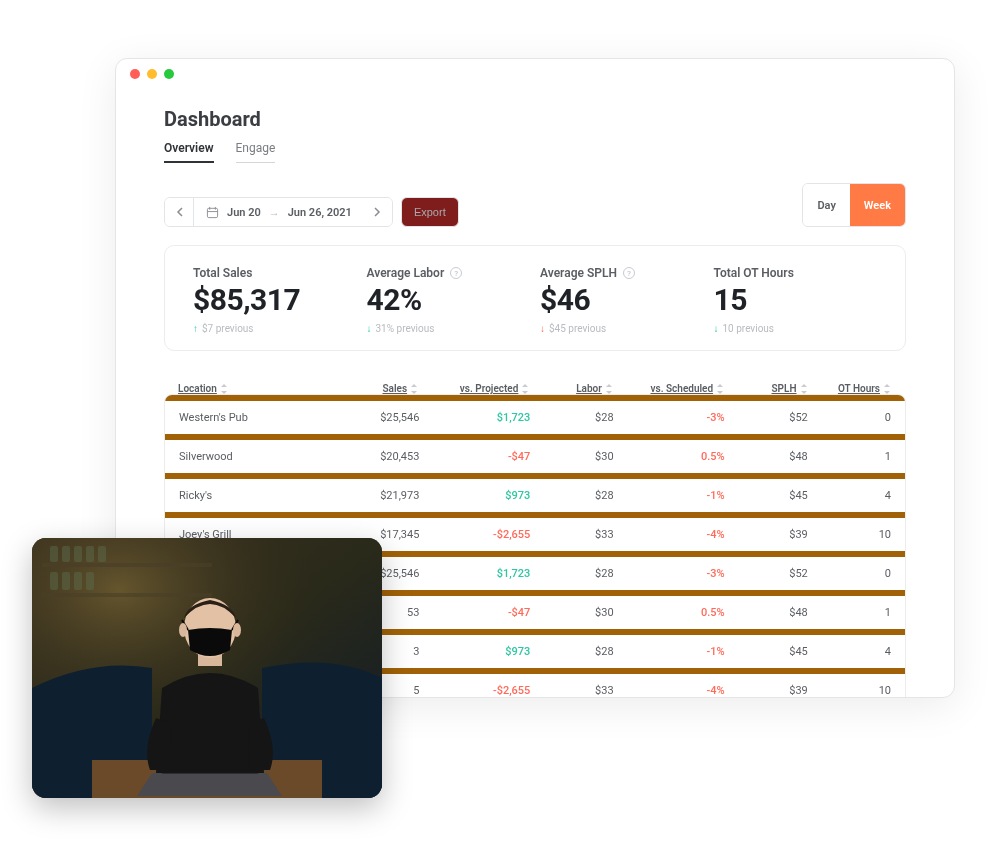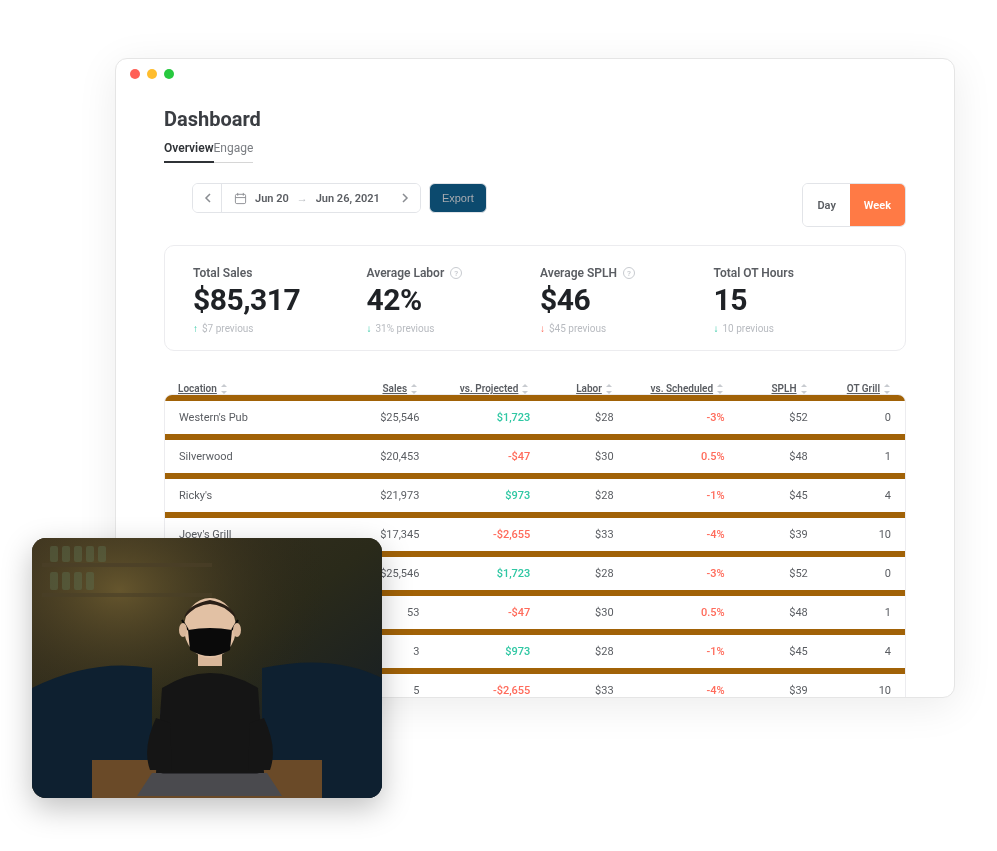--- a/index.html
+++ b/index.html
@@ -32,34 +32,34 @@
   }
   .traffic { width: 10px; height: 10px; border-radius: 50%; }
   .tr-red { background:#ff5f56; }
   .tr-yellow { background:#ffbd2e; }
   .tr-green { background:#27c93f; }
 
   .content { padding: 18px 48px 0 48px; }
 
   .page-title { font-size: 20px; font-weight: 700; color:#3a3d42; margin-bottom: 10px; }
 
-  .tabs { display:flex; font-size: 12px; color:#7a7d82; margin-bottom: 20px; }
+  .tabs { display:flex; gap: 22px; font-size: 12px; color:#7a7d82; margin-bottom: 20px; }
   .tab { padding-bottom: 6px; cursor: pointer; border-bottom: 2px solid transparent; }
   .tab.active { color:#2f3236; font-weight:600; border-bottom: 2px solid #2f3236; }
   .tab.inactive { border-bottom: 1px solid #d6d6d6; }
 
-  .toolbar { display:flex; align-items:flex-start; justify-content:space-between; margin-bottom: 18px; margin-left: 28px; }
+  .toolbar { display:flex; align-items:flex-end; justify-content:space-between; margin-bottom: 18px; }
   .toolbar-left { display:flex; align-items:center; gap:8px; }
   .date-group { display:flex; border:1px solid #e2e4e8; border-radius:6px; overflow:hidden; height:30px; }
   .date-btn { width:28px; display:flex; align-items:center; justify-content:center; color:#8a8d92; background:#fff; cursor:pointer; }
   .date-btn + .date-btn, .date-center { border-left:1px solid #e2e4e8; }
   .date-center { display:flex; align-items:center; gap:8px; padding:0 12px; font-size:11px; color:#5a5d62; font-weight:600; }
   .date-center svg { flex-shrink:0; }
   .arrow-sep { color:#b8bbc0; }
-  .export-btn { border:1px solid #e2e4e8; border-radius:6px; height:30px; padding:0 12px; font-size:11px; color:#a8abb0; background:#0c4a6e; cursor:pointer; }
+  .export-btn { border:1px solid #e2e4e8; border-radius:6px; height:30px; padding:0 12px; font-size:11px; color:#a8abb0; background:#7f1d1d; cursor:pointer; }
 
   .toggle-group { display:flex; border:1px solid #e2e4e8; border-radius:6px; overflow:hidden; height:44px; }
   .toggle-btn { padding:0 14px; display:flex; align-items:center; font-size:11px; font-weight:600; cursor:pointer; }
   .toggle-btn.day { background:#fff; color:#5a5d62; }
   .toggle-btn.week { background:#ff7a45; color:#fff; }
 
   .metrics { border:1px solid #ececef; border-radius:10px; padding:20px 28px 16px 28px; display:grid; grid-template-columns: repeat(4, 1fr); gap:10px; margin-bottom: 24px; }
   .metric-label { font-size:12px; font-weight:600; color:#5a5d62; display:flex; align-items:center; gap:6px; margin-bottom:2px; }
   .metric-value { font-size:30px; font-weight:700; color:#1f2226; margin-bottom:6px; letter-spacing:-0.5px; }
   .metric-prev { font-size:10px; color:#b8bbc0; display:flex; align-items:center; gap:4px; }
@@ -210,21 +210,21 @@
         </div>
       <div class="th right">
           <span>vs. Scheduled</span>
           <span class="sort-icon"></span>
         </div>
       <div class="th right">
           <span>SPLH</span>
           <span class="sort-icon"></span>
         </div>
       <div class="th right">
-          <span>OT Grill</span>
+          <span>OT Hours</span>
           <span class="sort-icon"></span>
         </div>
     </div>
 
     <div class="table-wrap" id="table-body">
         <div class="trow">
           <div class="td">Western's Pub</div>
           <div class="td right">$25,546</div>
           <div class="td right pos">$1,723</div>
           <div class="td right">$28</div>

